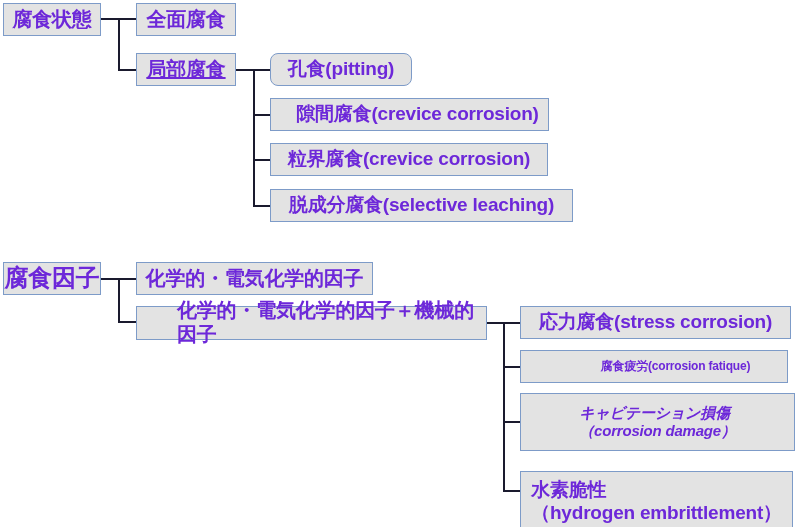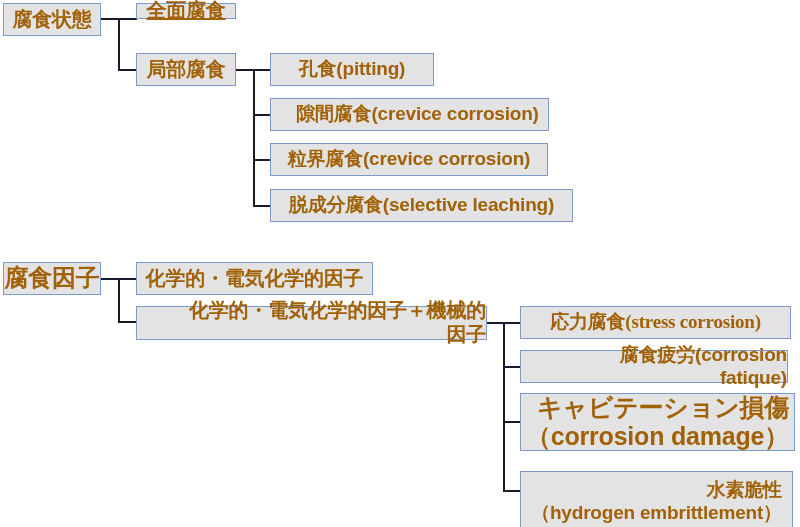--- a/index.html
+++ b/index.html
@@ -8,26 +8,26 @@
     font-family:"Liberation Sans","DejaVu Sans",sans-serif;
     -webkit-font-smoothing:antialiased;
   }
   #canvas{position:absolute;left:0;top:0;width:800px;height:527px;}
 
   .node{
     position:absolute;
     box-sizing:border-box;
     background:#e3e3e3;
     border:1.4px solid #7d9bc8;
-    color:#a16207;
+    color:#6d28d9;
     font-weight:bold;
     display:flex;
     align-items:center;
     justify-content:center;
-    text-align:right;
+    text-align:left;
     line-height:1.18;
     letter-spacing:-0.2px;
     white-space:pre-line;
   }
 
   
   .ln{position:absolute;background:#1a1a2e;}
   .ln.h{height:2px;}
   .ln.v{width:2px;}
 </style>
@@ -36,32 +36,32 @@
 
 <div id="canvas">
 
   <div class="node" style="left:3px;top:3px;width:98px;height:33px;font-size:20px;">腐食状態</div>
 
   <div class="ln h" style="left:101px;top:18px;width:19px;"></div>
   <div class="ln v" style="left:118px;top:18px;height:53px;"></div>
   <div class="ln h" style="left:118px;top:18px;width:19px;"></div>
   <div class="ln h" style="left:118px;top:69px;width:19px;"></div>
 
-  <div class="node" style="left:136px;top:3px;width:100px;height:16px;font-size:20px;text-decoration:underline;">全面腐食</div>
+  <div class="node" style="left:136px;top:3px;width:100px;height:33px;font-size:20px;">全面腐食</div>
 
-  <div class="node" style="left:136px;top:53px;width:100px;height:33px;font-size:20px;">局部腐食</div>
+  <div class="node" style="left:136px;top:53px;width:100px;height:33px;font-size:20px;text-decoration:underline;">局部腐食</div>
 
   <div class="ln h" style="left:236px;top:69px;width:19px;"></div>
   <div class="ln v" style="left:253px;top:69px;height:138px;"></div>
   <div class="ln h" style="left:253px;top:69px;width:18px;"></div>
   <div class="ln h" style="left:253px;top:114px;width:18px;"></div>
   <div class="ln h" style="left:253px;top:159px;width:18px;"></div>
   <div class="ln h" style="left:253px;top:205px;width:18px;"></div>
 
-  <div class="node" style="left:270px;top:53px;width:164px;height:33px;font-size:19px;">孔食(pitting)</div>
+  <div class="node" style="left:270px;top:53px;width:142px;height:33px;font-size:19px;border-radius:8px;">孔食(pitting)</div>
 
   <div class="node" style="left:270px;top:98px;width:279px;height:33px;font-size:19px;padding-left:16px;">隙間腐食(crevice corrosion)</div>
 
   <div class="node" style="left:270px;top:143px;width:278px;height:33px;font-size:19px;">粒界腐食(crevice corrosion)</div>
 
   <div class="node" style="left:270px;top:189px;width:303px;height:33px;font-size:19px;">脱成分腐食(selective leaching)</div>
 
   <div class="node" style="left:3px;top:262px;width:98px;height:33px;font-size:24px;">腐食因子</div>
 
   <div class="ln h" style="left:101px;top:278px;width:19px;"></div>
@@ -73,23 +73,23 @@
 
   <div class="node" style="left:136px;top:306px;width:351px;height:34px;font-size:20px;padding-left:40px;">化学的・電気化学的因子＋機械的因子</div>
 
   <div class="ln h" style="left:487px;top:322px;width:18px;"></div>
   <div class="ln v" style="left:503px;top:322px;height:170px;"></div>
   <div class="ln h" style="left:503px;top:322px;width:18px;"></div>
   <div class="ln h" style="left:503px;top:366px;width:18px;"></div>
   <div class="ln h" style="left:503px;top:421px;width:18px;"></div>
   <div class="ln h" style="left:503px;top:490px;width:18px;"></div>
 
-  <div class="node" style="left:520px;top:306px;width:271px;height:33px;font-size:19px;font-family:Liberation Serif, serif;">応力腐食(stress corrosion)</div>
+  <div class="node" style="left:520px;top:306px;width:271px;height:33px;font-size:19px;">応力腐食(stress corrosion)</div>
 
-  <div class="node" style="left:520px;top:350px;width:268px;height:33px;font-size:19px;padding-left:43px;">腐食疲労(corrosion fatique)</div>
+  <div class="node" style="left:520px;top:350px;width:268px;height:33px;font-size:12px;padding-left:43px;">腐食疲労(corrosion fatique)</div>
 
-  <div class="node" style="left:520px;top:393px;width:275px;height:58px;font-size:25px;">キャビテーション損傷
+  <div class="node" style="left:520px;top:393px;width:275px;height:58px;font-size:15px;font-style:italic;">キャビテーション損傷
 （corrosion damage）</div>
 
   <div class="node" style="left:520px;top:471px;width:273px;height:61px;font-size:19px;">水素脆性
 （hydrogen embrittlement）</div>
 
 </div>
 
 </body></html>

